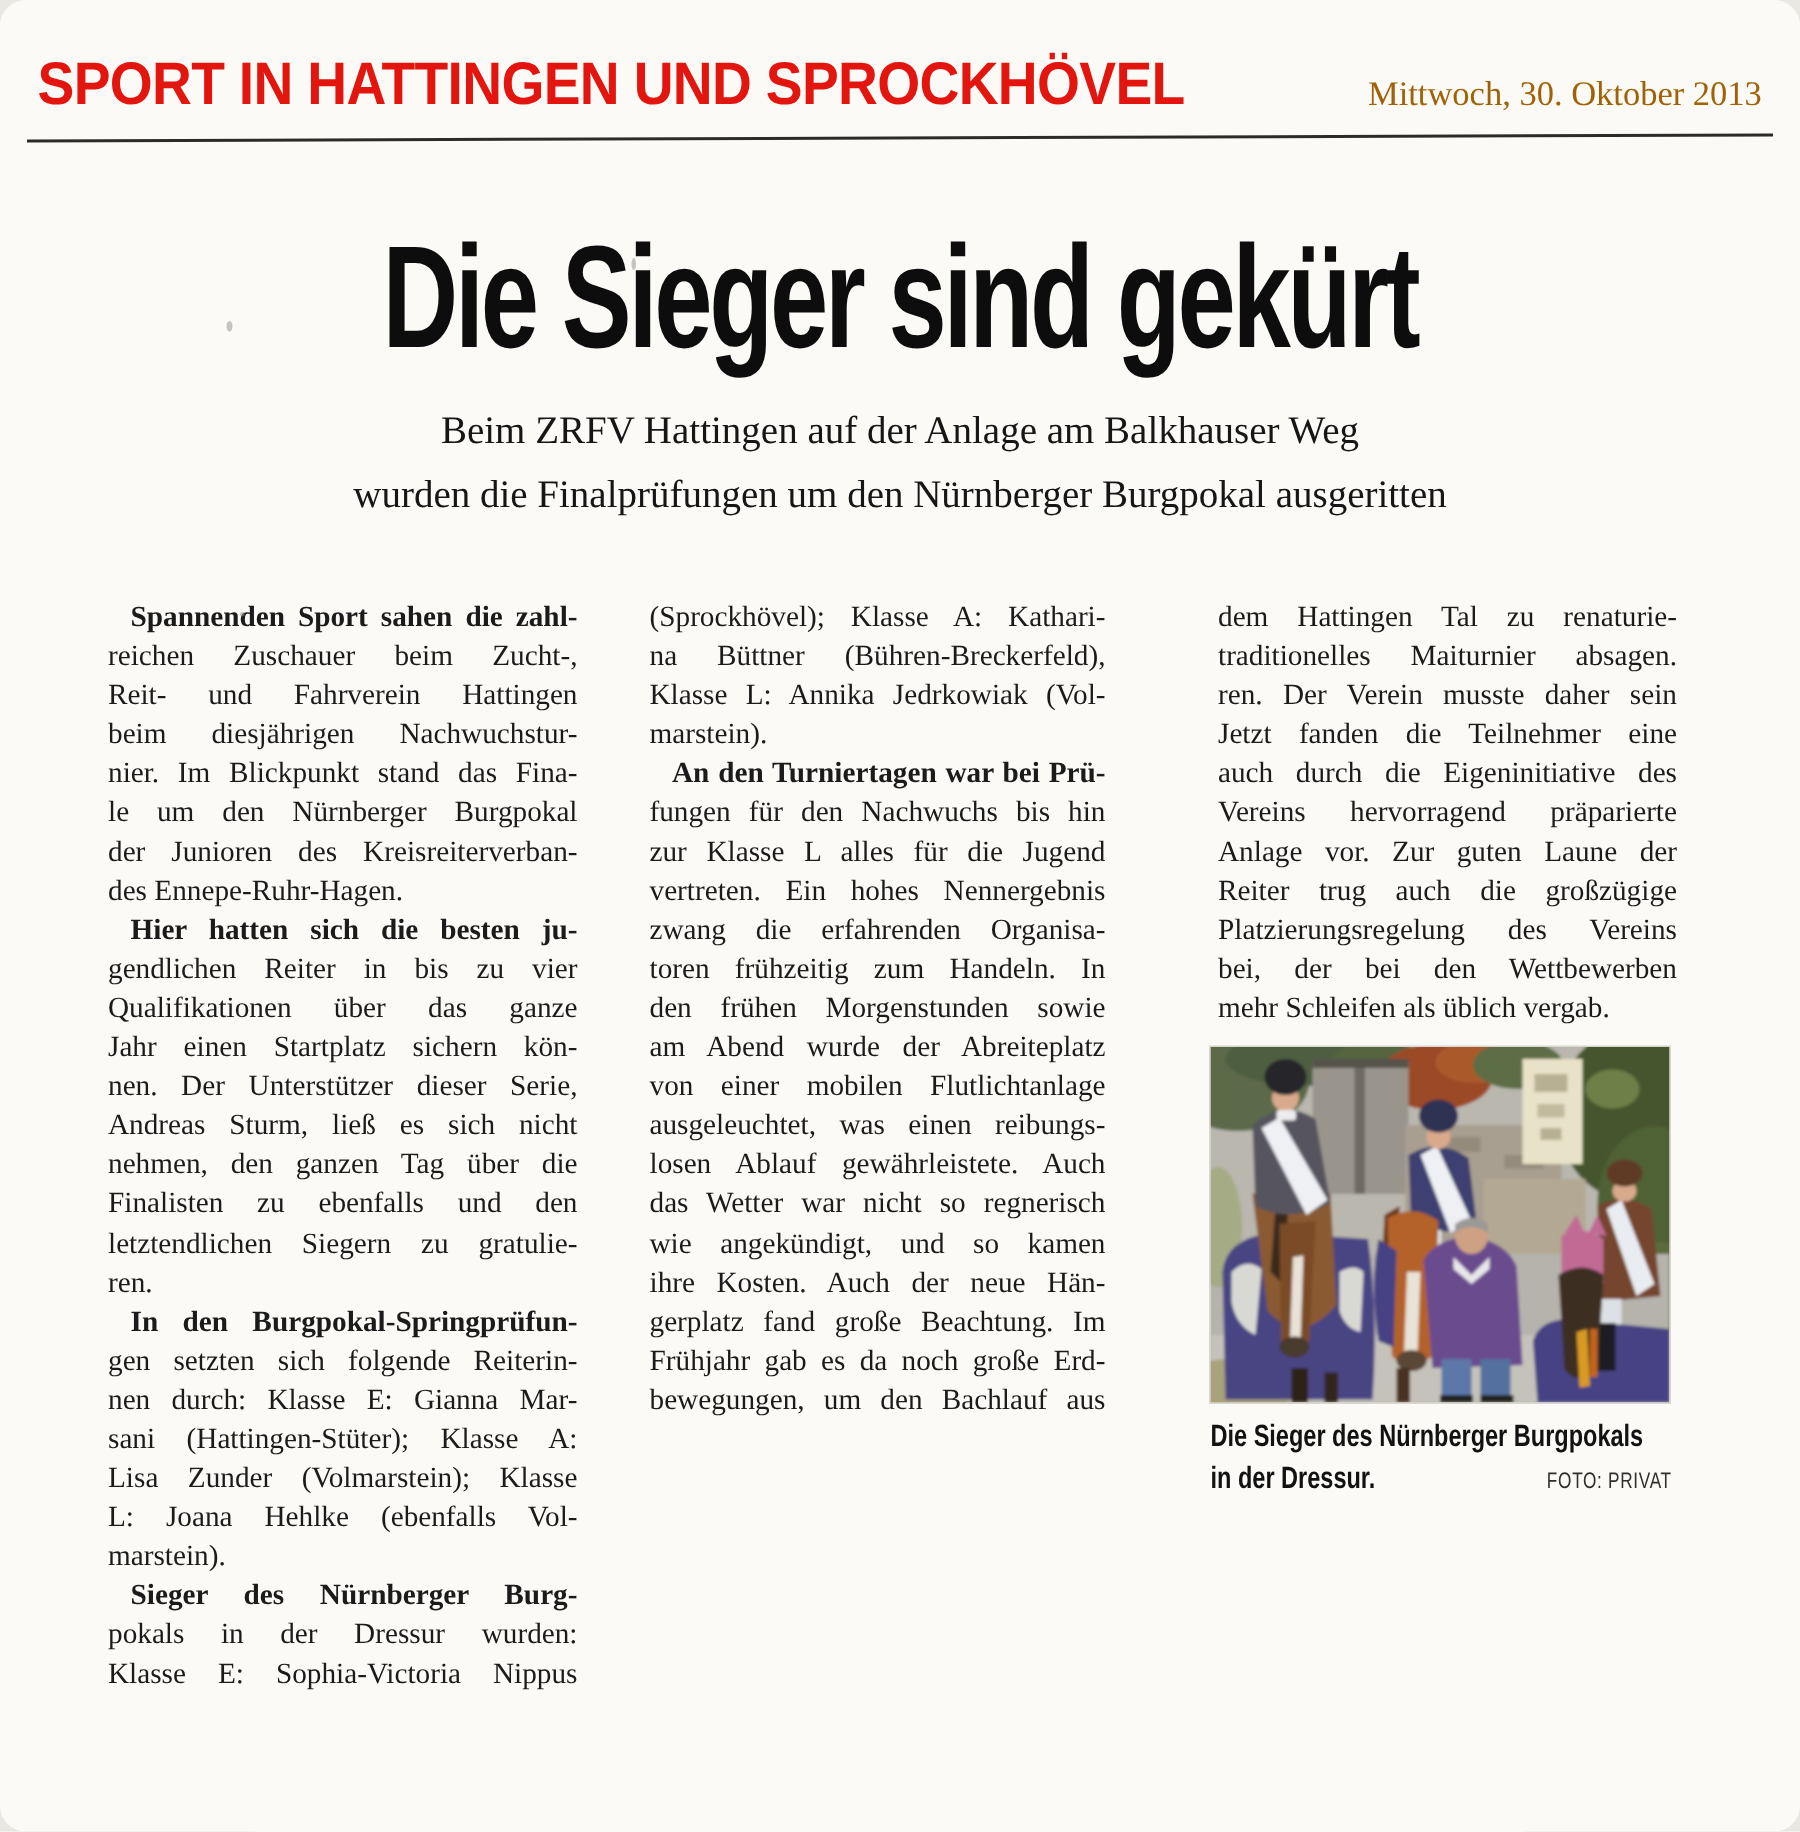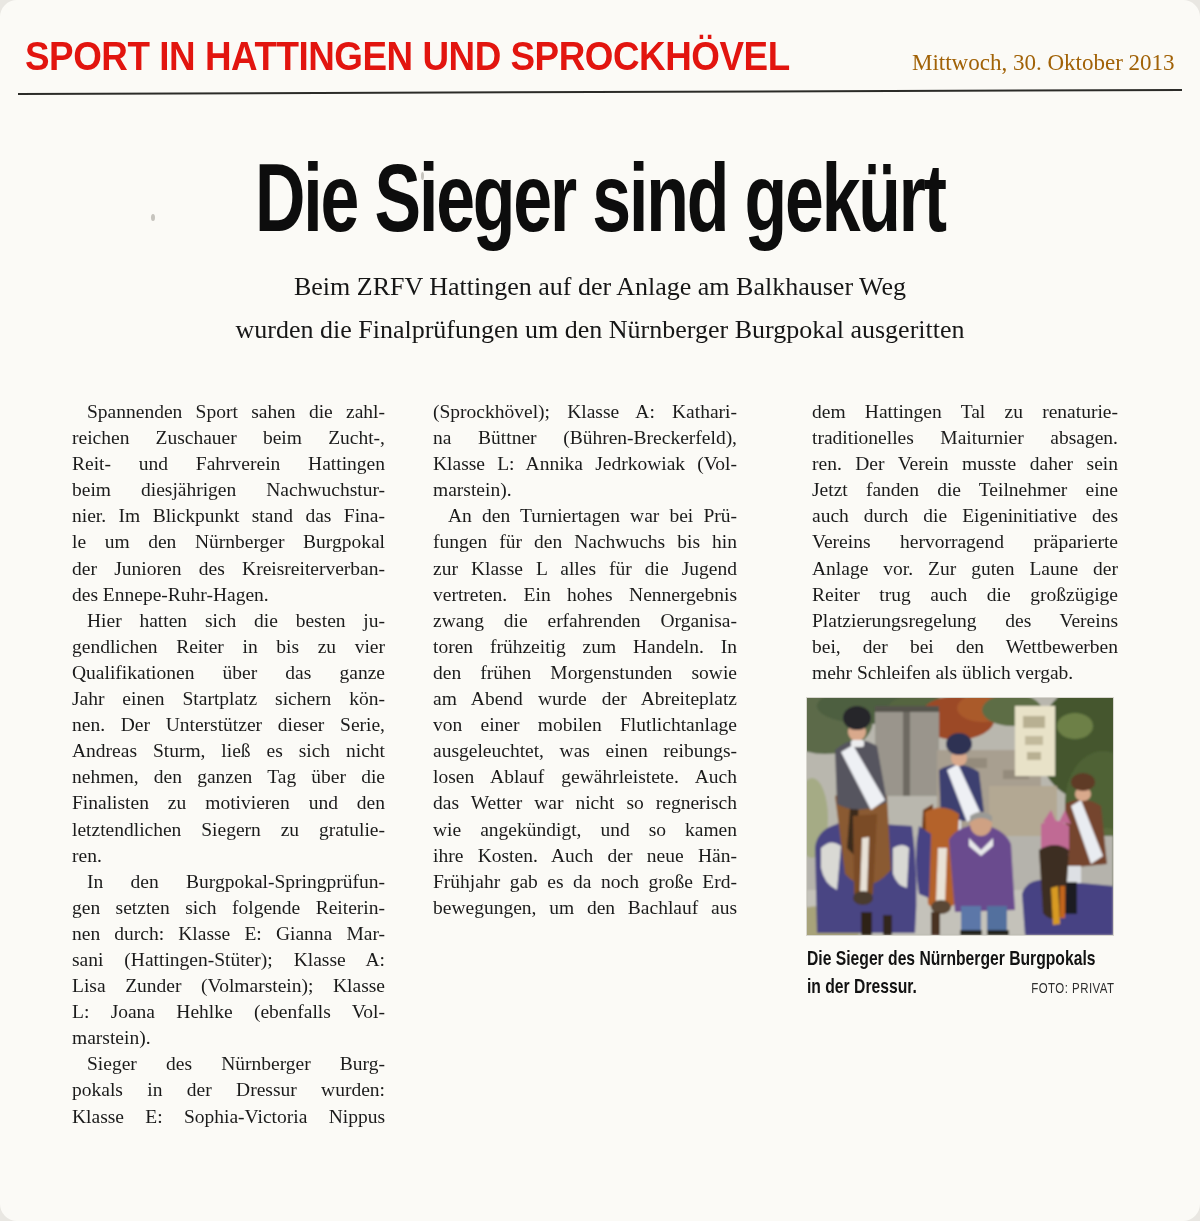--- a/index.html
+++ b/index.html
@@ -45,21 +45,21 @@
   }
 
   
   .bodycol { position:absolute; top:399px; font-size:19.5px; line-height:26.1px; }
   #col1 { left:72px;  width:313px; }
   #col2 { left:433px; width:304px; }
   #col3 { left:812px; width:306px; }
   .para { margin:0; }
   .line { text-align:justify; text-align-last:justify; }
   .line.last { text-align-last:left; }
-  .line.indent { text-indent:15px; }
+  .line.indent { text-indent:15px;font-weight:bold; }
 
   
   .photo {
     position:absolute; left:807px; top:698px; width:306px; height:237px;
     outline:1px solid #d8d6cf; background:#b9b7ae;
   }
   .photo svg { display:block; }
 
   
   .caption {
@@ -106,21 +106,21 @@
         <div class="line last">des Ennepe-Ruhr-Hagen.</div>
       </div>
       <div class="para">
         <div class="line indent">Hier hatten sich die besten ju-</div>
         <div class="line">gendlichen Reiter in bis zu vier</div>
         <div class="line">Qualifikationen über das ganze</div>
         <div class="line">Jahr einen Startplatz sichern kön-</div>
         <div class="line">nen. Der Unterstützer dieser Serie,</div>
         <div class="line">Andreas Sturm, ließ es sich nicht</div>
         <div class="line">nehmen, den ganzen Tag über die</div>
-        <div class="line">Finalisten zu motivieren und den</div>
+        <div class="line">Finalisten zu ebenfalls und den</div>
         <div class="line">letztendlichen Siegern zu gratulie-</div>
         <div class="line last">ren.</div>
       </div>
       <div class="para">
         <div class="line indent">In den Burgpokal-Springprüfun-</div>
         <div class="line">gen setzten sich folgende Reiterin-</div>
         <div class="line">nen durch: Klasse E: Gianna Mar-</div>
         <div class="line">sani (Hattingen-Stüter); Klasse A:</div>
         <div class="line">Lisa Zunder (Volmarstein); Klasse</div>
         <div class="line">L: Joana Hehlke (ebenfalls Vol-</div>
@@ -147,20 +147,21 @@
         <div class="line">zwang die erfahrenden Organisa-</div>
         <div class="line">toren frühzeitig zum Handeln. In</div>
         <div class="line">den frühen Morgenstunden sowie</div>
         <div class="line">am Abend wurde der Abreiteplatz</div>
         <div class="line">von einer mobilen Flutlichtanlage</div>
         <div class="line">ausgeleuchtet, was einen reibungs-</div>
         <div class="line">losen Ablauf gewährleistete. Auch</div>
         <div class="line">das Wetter war nicht so regnerisch</div>
         <div class="line">wie angekündigt, und so kamen</div>
         <div class="line">ihre Kosten. Auch der neue Hän-</div>
+        <div class="line">gerplatz fand große Beachtung. Im</div>
         <div class="line">Frühjahr gab es da noch große Erd-</div>
         <div class="line">bewegungen, um den Bachlauf aus</div>
       </div>
     </div>
   <div class="bodycol" id="col3">
       <div class="para">
         <div class="line">dem Hattingen Tal zu renaturie-</div>
         <div class="line">traditionelles Maiturnier absagen.</div>
         <div class="line">ren. Der Verein musste daher sein</div>
         <div class="line">Jetzt fanden die Teilnehmer eine</div>

